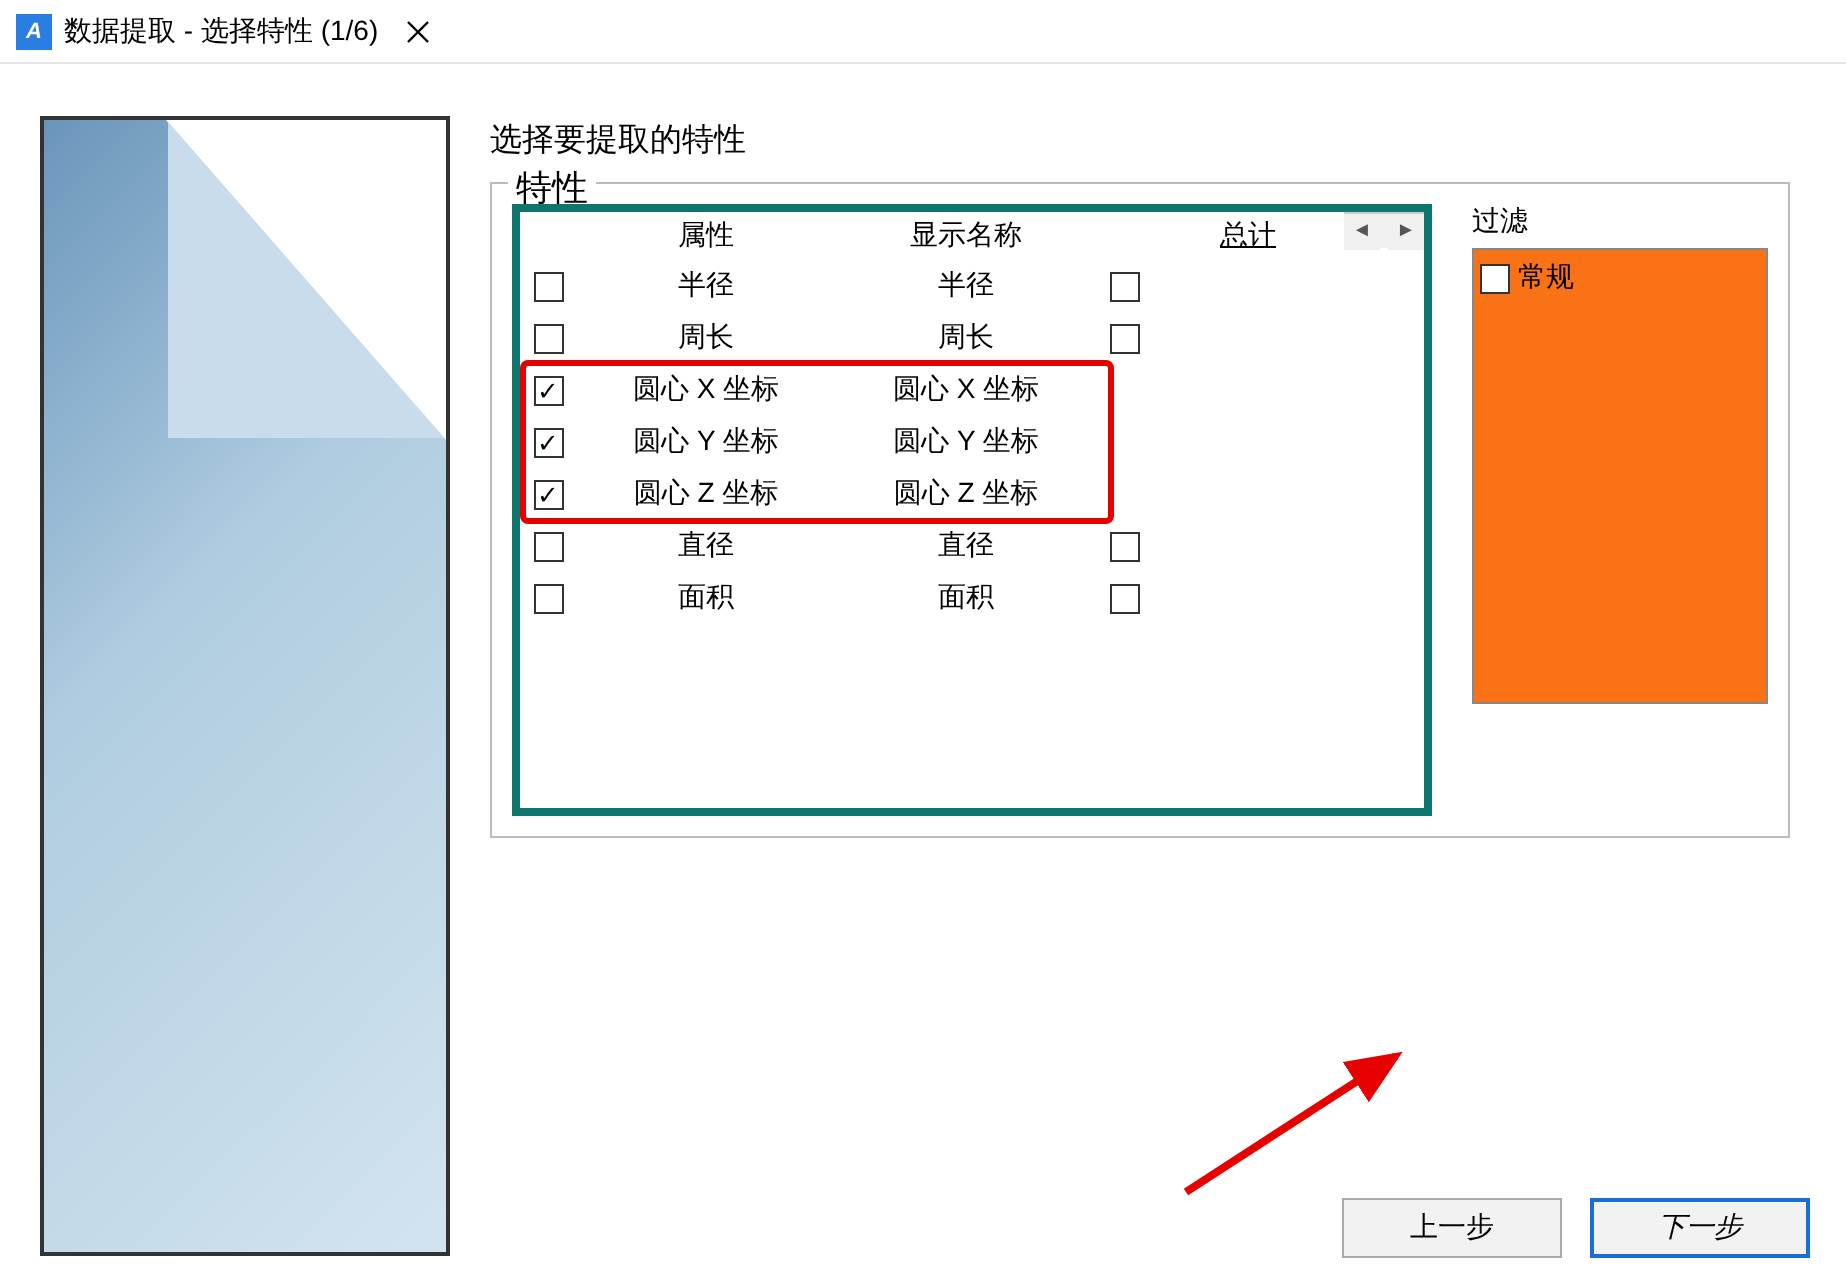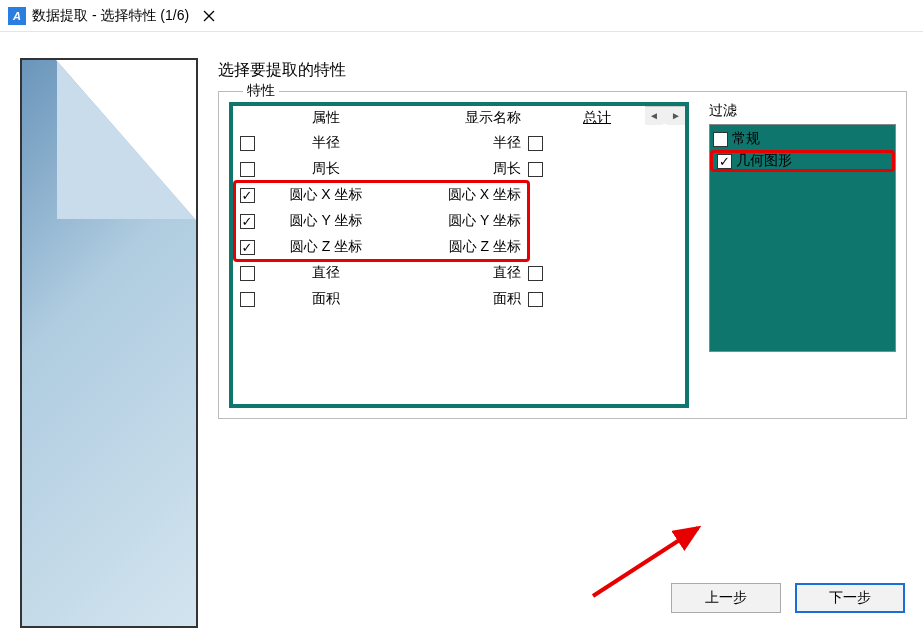--- a/index.html
+++ b/index.html
@@ -44,21 +44,21 @@
       justify-content: center;
       font-size: 14px;
       cursor: pointer;
     }
     .titlebar-close svg {
       width: 12px;
       height: 12px;
     }
     .content {
       display: flex;
-      padding: 26px 16px 0 20px;
+      padding: 26px 28px 0 20px;
     }
     .preview {
       width: 215px;
       height: 570px;
       border: 2px solid #333;
       background: linear-gradient(135deg, #6a95bb 0%, #afcce0 40%, #d3e4ef 100%);
       position: relative;
       overflow: hidden;
       margin-right: 20px;
     }
@@ -94,24 +94,24 @@
     }
     .group {
       border: 1px solid #bbb;
       padding: 10px 10px 10px 10px;
       position: relative;
       margin-bottom: 8px;
     }
     .group-title {
       position: absolute;
       top: -10px;
-      left: 24px;
+      left: 8px;
       background: #fff;
       padding: 0 4px;
-      font-size: 14px;
+      font-size: 18px;
     }
     .props-row {
       display: flex;
       gap: 20px;
     }
     .properties-table-wrap {
       flex: 1;
       border: 4px solid #0f766e;
       height: 306px;
       display: flex;
@@ -136,21 +136,21 @@
       display: flex;
       justify-content: center;
       align-items: center;
     }
     .col-attr {
       width: 130px;
       text-align: center;
     }
     .col-name {
       width: 130px;
-      text-align: right;
+      text-align: center;
     }
     .col-total-check {
       width: 28px;
       display: flex;
       justify-content: center;
       align-items: center;
     }
     .col-total {
       width: 96px;
       text-align: center;
@@ -202,64 +202,65 @@
       color: #555;
     }
     .scroll-track {
       flex: 1;
       height: 14px;
       background: #d9d9d9;
       margin: 0 2px;
       position: relative;
     }
     .filter-area {
-      width: 187px;
+      width: 148px;
     }
     .filter-title {
       font-size: 14px;
       margin-bottom: 4px;
     }
     .filter-list {
       border: 1px solid #888;
       height: 228px;
-      background: #0f766e;
+      background: #f97316;
       padding: 3px;
     }
     .filter-item {
       display: flex;
       align-items: center;
       height: 22px;
       gap: 4px;
     }
     .filter-item-highlight {
       border: 3px solid #e60000;
       border-radius: 4px;
       padding: 2px 4px;
       margin: 0px -3px;
     }
     .footer {
       position: absolute;
-      bottom: 28px;
+      bottom: 12px;
       right: 18px;
       display: flex;
       gap: 14px;
     }
     .btn {
       width: 110px;
       height: 30px;
       background: #f2f2f2;
       border: 1px solid #aaa;
       display: flex;
       align-items: center;
       justify-content: center;
       cursor: pointer;
       font-size: 14px;
     }
     .btn.primary {
       border: 2px solid #1a6fd6;
+      font-style: italic;
     }
     .arrow {
       position: absolute;
       bottom: 35px;
       right: 200px;
       pointer-events: none;
       z-index: 10;
     }
   </style>
 </head>
@@ -388,24 +389,20 @@
           </div>
         </div>
 
         <div class="filter-area">
           <div class="filter-title">过滤</div>
           <div class="filter-list">
             <div class="filter-item">
               <span class="checkbox"></span>
               <span>常规</span>
             </div>
-            <div class="filter-item filter-item-highlight">
-              <span class="checkbox checked"></span>
-              <span>几何图形</span>
-            </div>
           </div>
         </div>
       </div>
     </div>
   </div>
 </div>
 
 <div class="footer">
   <div class="btn">上一步</div>
   <div class="btn primary">下一步</div>

